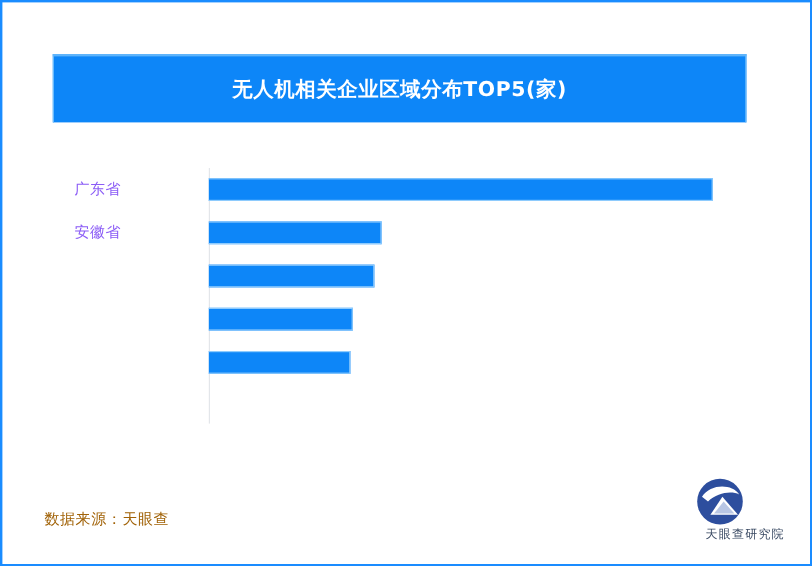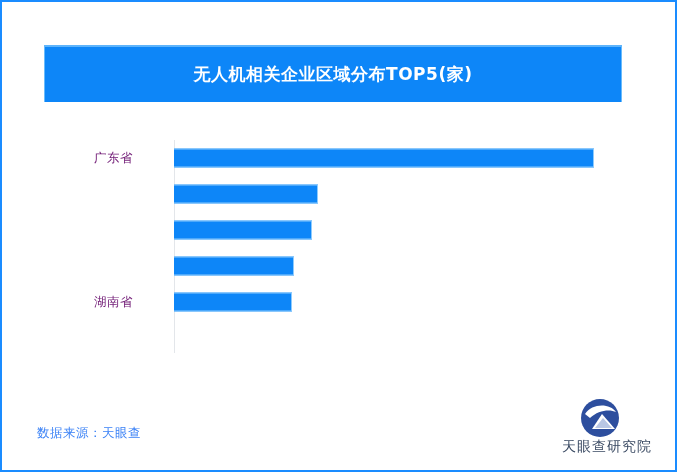--- a/index.html
+++ b/index.html
@@ -65,23 +65,23 @@
     left: 0;
     height: 36px;
     width: 677px;
   }
   .bar-label {
     position: absolute;
     left: 60px;
     top: 50%;
     transform: translateY(-50%);
     width: 103px;
-    text-align: center;
+    text-align: left;
     font-size: 12.5px;
-    color: #701a75;
+    color: #8b5cf6;
     letter-spacing: 0.5px;
     white-space: nowrap;
   }
   .bar-track {
     position: absolute;
     left: 172px;
     top: 50%;
     transform: translateY(-50%);
     height: 19px;
   }
@@ -93,21 +93,21 @@
     border-right: 1px solid #8ecbfd;
     box-sizing: border-box;
   }
 
   
   #source-text {
     position: absolute;
     left: 35px;
     top: 423px;
     font-size: 12.5px;
-    color: #3b82f6;
+    color: #a16207;
     letter-spacing: 0.5px;
     white-space: nowrap;
   }
   #logo {
     position: absolute;
     left: 560px;
     top: 396px;
     width: 92px;
     height: 60px;
   }
@@ -116,22 +116,22 @@
     left: 18px;
     top: 0;
     width: 40px;
     height: 40px;
   }
   #logo-text {
     position: absolute;
     left: 0;
     top: 40px;
     width: 92px;
-    text-align: left;
-    font-size: 14px;
+    text-align: right;
+    font-size: 10px;
     color: #3a4a63;
     letter-spacing: 1px;
     white-space: nowrap;
   }
 </style>
 </head>
 <body>
 
 <div id="page">
 
@@ -143,39 +143,39 @@
     <div id="axis-line"></div>
 
     <div class="bar-row" style="top:6px;">
       <div class="bar-label">广东省</div>
       <div class="bar-track" style="width:420px;">
         <div class="bar-fill" style="width:420px;"></div>
       </div>
     </div>
 
     <div class="bar-row" style="top:42px;">
+      <div class="bar-label">安徽省</div>
       <div class="bar-track" style="width:144px;">
         <div class="bar-fill" style="width:144px;"></div>
       </div>
     </div>
 
     <div class="bar-row" style="top:78px;">
       <div class="bar-track" style="width:138px;">
         <div class="bar-fill" style="width:138px;"></div>
       </div>
     </div>
 
     <div class="bar-row" style="top:114px;">
       <div class="bar-track" style="width:120px;">
         <div class="bar-fill" style="width:120px;"></div>
       </div>
     </div>
 
     <div class="bar-row" style="top:150px;">
-      <div class="bar-label">湖南省</div>
       <div class="bar-track" style="width:118px;">
         <div class="bar-fill" style="width:118px;"></div>
       </div>
     </div>
   </div>
 
   <div id="source-text">数据来源：天眼查</div>
 
   <div id="logo">
     <div id="logo-mark">

